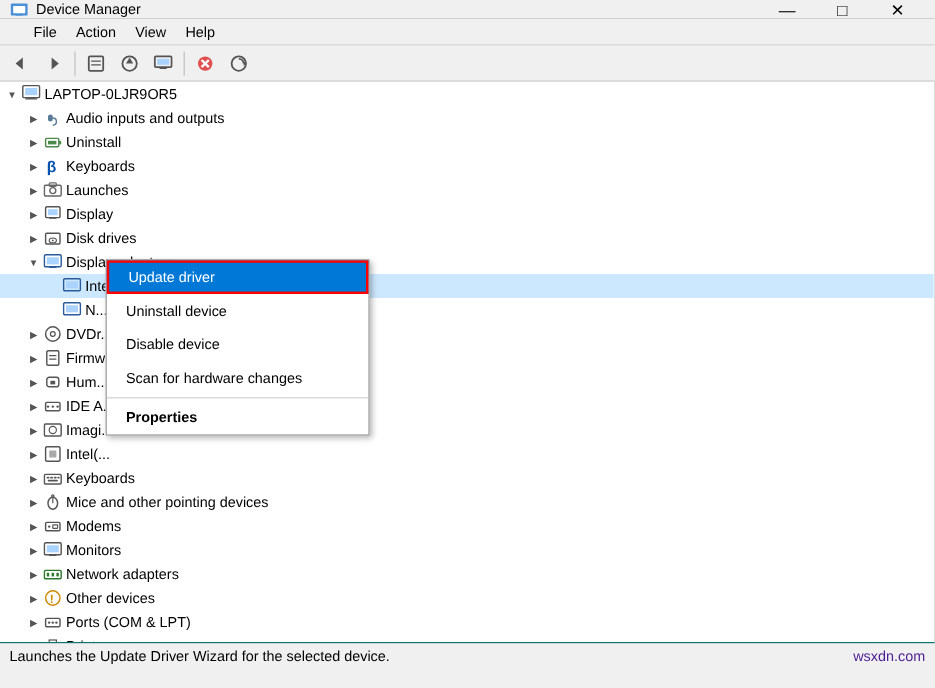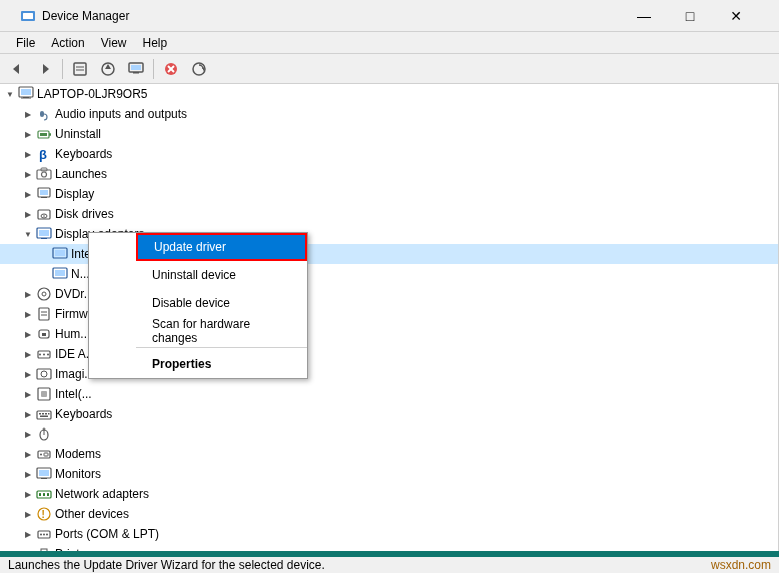--- a/index.html
+++ b/index.html
@@ -9,24 +9,24 @@
       background: #f0f0f0;
       width: 779px;
       height: 573px;
       overflow: hidden;
       user-select: none;
     }
 
     
     .title-bar {
       background: #f0f0f0;
-      height: 32px;
-      display: flex;
-      align-items: center;
-      padding: 0 20px;
+      height: 16px;
+      display: flex;
+      align-items: center;
+      padding: 0 8px;
       border-bottom: 1px solid #d0d0d0;
     }
     .title-bar-icon {
       width: 16px;
       height: 16px;
       margin-right: 6px;
     }
     .title-bar-text {
       font-size: 12px;
       flex: 1;
@@ -47,21 +47,21 @@
       border: none;
       color: #000;
     }
 
     
     .menu-bar {
       background: #f0f0f0;
       height: 22px;
       display: flex;
       align-items: center;
-      padding: 0 8px;
+      padding: 0 20px;
       border-bottom: 1px solid #d0d0d0;
     }
     .menu-item {
       padding: 2px 8px;
       font-size: 12px;
       cursor: pointer;
     }
 
     
     .toolbar {
@@ -149,21 +149,20 @@
     
     .context-menu {
       position: absolute;
       top: 148px;
       left: 88px;
       width: 220px;
       background: white;
       border: 1px solid #999;
       box-shadow: 2px 2px 5px rgba(0,0,0,0.3);
       z-index: 100;
-      padding-left: 47px;
     }
     .context-menu-item {
       height: 28px;
       display: flex;
       align-items: center;
       padding: 0 16px;
       font-size: 12px;
       cursor: pointer;
     }
     .context-menu-item.highlighted {
@@ -175,21 +174,21 @@
       font-weight: bold;
     }
 
     
     .status-bar {
       background: #f0f0f0;
       height: 22px;
       display: flex;
       align-items: center;
       padding: 0 8px;
-      border-top: 6px solid #0f766e;
+      border-top: 1px solid #0f766e;
       font-size: 12px;
       justify-content: space-between;
     }
 
     
     .icon-computer { color: #4a4a4a; }
     .icon-bluetooth { color: #0050b0; }
   </style>
 </head>
 <body>
@@ -471,20 +470,21 @@
 
     <div class="tree-item indent-1">
       <div class="tree-expand">▶</div>
       <div class="tree-icon">
         <svg width="16" height="16" viewBox="0 0 16 16">
           <ellipse cx="8" cy="9" rx="4" ry="5" fill="none" stroke="#555" stroke-width="1.2"></ellipse>
           <line x1="8" y1="4" x2="8" y2="9" stroke="#555" stroke-width="1"></line>
           <circle cx="8" cy="3" r="1" fill="none" stroke="#555" stroke-width="1"></circle>
         </svg>
       </div>
+      <span class="tree-label">Mice and other pointing devices</span>
     </div>
 
     <div class="tree-item indent-1">
       <div class="tree-expand">▶</div>
       <div class="tree-icon">
         <svg width="16" height="16" viewBox="0 0 16 16">
           <rect x="2" y="5" width="12" height="7" rx="1" fill="none" stroke="#555" stroke-width="1.2"></rect>
           <circle cx="5" cy="8.5" r="1" fill="#555"></circle>
           <rect x="8" y="7" width="4" height="3" rx="0.5" fill="none" stroke="#555" stroke-width="1"></rect>
         </svg>
@@ -570,14 +570,14 @@
     </div>
     <div style="height:1px; background:#d0d0d0; margin:2px 0;"></div>
     <div class="context-menu-item bold">
       <span>Properties</span>
     </div>
   </div>
 </div>
 
 <div class="status-bar">
   <span>Launches the Update Driver Wizard for the selected device.</span>
-  <span style="color:#a16207;">wsxdn.com</span>
+  <span style="color:#4c1d95;">wsxdn.com</span>
 </div>
 
 </body></html>

